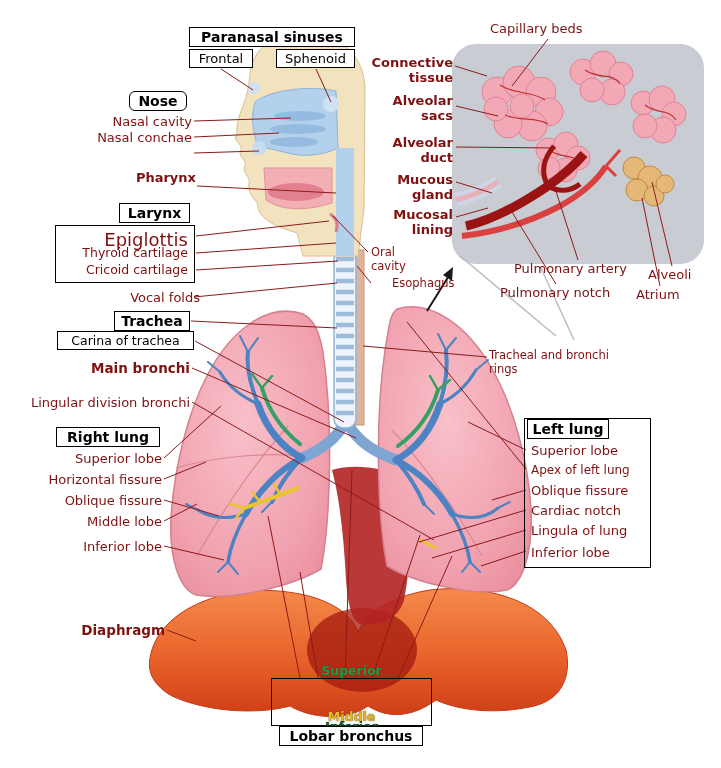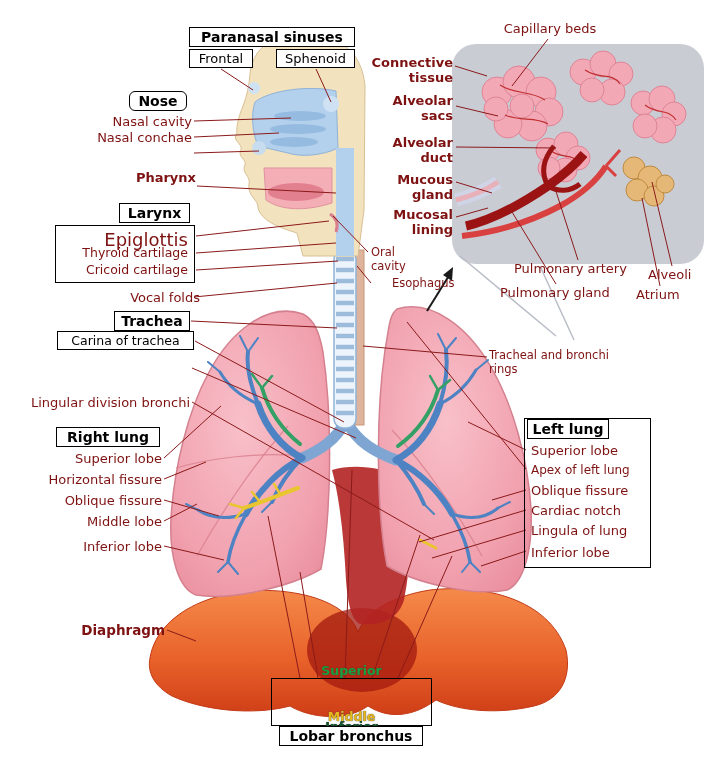--- a/index.html
+++ b/index.html
@@ -3,21 +3,21 @@
 <meta charset="utf-8">
 <style>
   * { box-sizing: border-box; margin: 0; padding: 0; }
   body { background:#ffffff; font-family:"DejaVu Sans", sans-serif; }
   .stage { position:relative; width:721px; height:768px; background:#ffffff; overflow:hidden; }
   svg.art { position:absolute; left:0; top:0; }
   .lbl { position:absolute; color:#7e1111; font-size:13px; line-height:1.18; }
   .lbl.bold { font-weight:bold; }
   .lbl.sm { font-size:11.5px; }
   .r { text-align:right; }
-  .c { text-align:center; }
+  .c { }
   .box { position:absolute; border:1px solid #000; background:#fff; color:#000;
          text-align:center; padding:1px 4px; font-size:13px; }
   .box.hdr { font-weight:bold; font-size:14px; }
   .groupbox { position:absolute; border:1px solid #000; background:transparent; }
   .legend { position:absolute; width:161px; text-align:center; font-size:12.5px;
             font-weight:bold; text-shadow:0 0 1px #333; }
   .legend.sup { color:#1e9e3e; }
   .legend.inf { color:#14532d;margin-top:24px; }
   .legend.mid { color:#e7b81e; text-shadow:0 0 1px #555, 0 0 1px #555; }
 </style>
@@ -268,38 +268,39 @@
 
 <div class="lbl c" style="left:490px; top:21px; width:120px;">Capillary beds</div>
 <div class="lbl r bold" style="left:365px; top:55px; width:88px;">Connective tissue</div>
 <div class="lbl r bold" style="left:381px; top:93px; width:72px;">Alveolar sacs</div>
 <div class="lbl r bold" style="left:381px; top:135px; width:72px;">Alveolar duct</div>
 <div class="lbl r bold" style="left:385px; top:172px; width:68px;">Mucous gland</div>
 <div class="lbl r bold" style="left:385px; top:207px; width:68px;">Mucosal lining</div>
 <div class="lbl sm" style="left:371px; top:246px; width:48px;">Oral cavity</div>
 <div class="lbl sm" style="left:392px; top:277px; width:75px;">Esophagus</div>
 <div class="lbl" style="left:514px; top:261px; width:125px;">Pulmonary artery</div>
-<div class="lbl" style="left:500px; top:285px; width:120px;">Pulmonary gland</div>
+<div class="lbl" style="left:500px; top:285px; width:120px;">Pulmonary notch</div>
 <div class="lbl" style="left:648px; top:267px; width:55px;">Alveoli</div>
 <div class="lbl" style="left:636px; top:287px; width:55px;">Atrium</div>
 
 <div class="box hdr" style="left:129px; top:91px; width:58px;border-radius:6px;">Nose</div>
 <div class="lbl r" style="left:20px; top:114px; width:172px;">Nasal cavity</div>
 <div class="lbl r" style="left:20px; top:130px; width:172px;">Nasal conchae</div>
 <div class="lbl r bold" style="left:20px; top:170px; width:176px; font-size:13px;">Pharynx</div>
 
 <div class="box hdr" style="left:119px; top:203px; width:71px;">Larynx</div>
 <div class="groupbox" style="left:55px; top:225px; width:140px; height:58px;"></div>
 <div class="lbl r" style="left:60px; top:229px; width:128px; font-size:18px;">Epiglottis</div>
 <div class="lbl r" style="left:60px; top:246px; width:128px; font-size:12.5px;">Thyroid cartilage</div>
 <div class="lbl r" style="left:60px; top:263px; width:128px; font-size:12.5px;">Cricoid cartilage</div>
 <div class="lbl r" style="left:28px; top:290px; width:172px;">Vocal folds</div>
 
 <div class="box hdr" style="left:114px; top:311px; width:76px;">Trachea</div>
 <div class="box" style="left:57px; top:331px; width:137px; font-size:12.5px;">Carina of trachea</div>
+<div class="lbl r bold" style="left:20px; top:361px; width:170px; font-size:13.5px;">Main bronchi</div>
 <div class="lbl r" style="left:12px; top:395px; width:178px;">Lingular division bronchi</div>
 
 <div class="box hdr" style="left:56px; top:427px; width:104px;">Right lung</div>
 <div class="lbl r" style="left:20px; top:451px; width:142px;">Superior lobe</div>
 <div class="lbl r" style="left:20px; top:472px; width:142px;">Horizontal fissure</div>
 <div class="lbl r" style="left:20px; top:493px; width:142px;">Oblique fissure</div>
 <div class="lbl r" style="left:20px; top:514px; width:142px;">Middle lobe</div>
 <div class="lbl r" style="left:20px; top:539px; width:142px;">Inferior lobe</div>
 <div class="lbl r bold" style="left:20px; top:623px; width:145px; font-size:13.5px;">Diaphragm</div>
 

